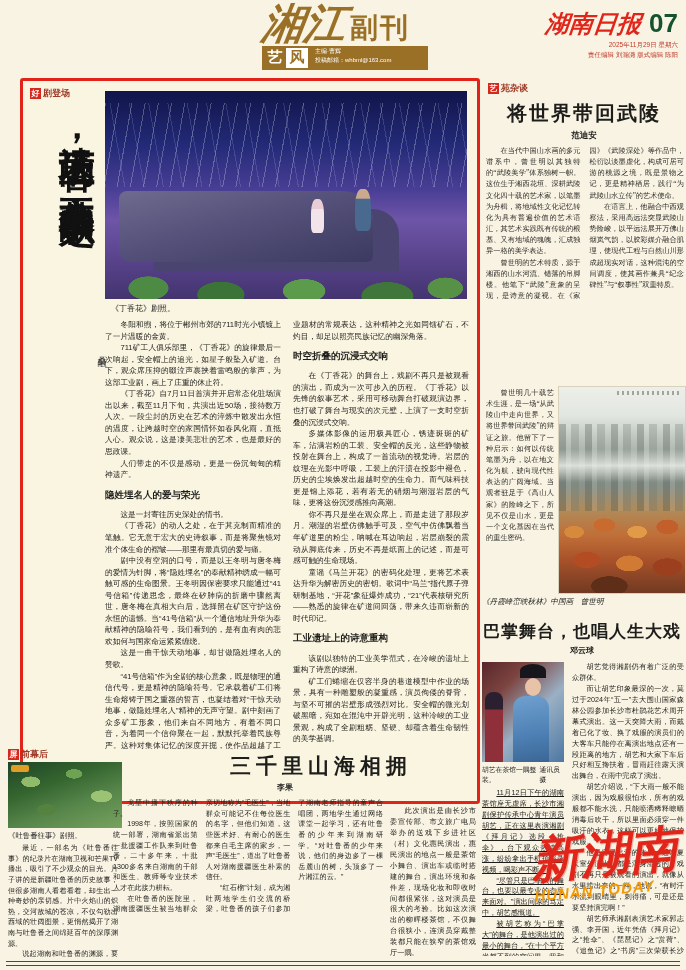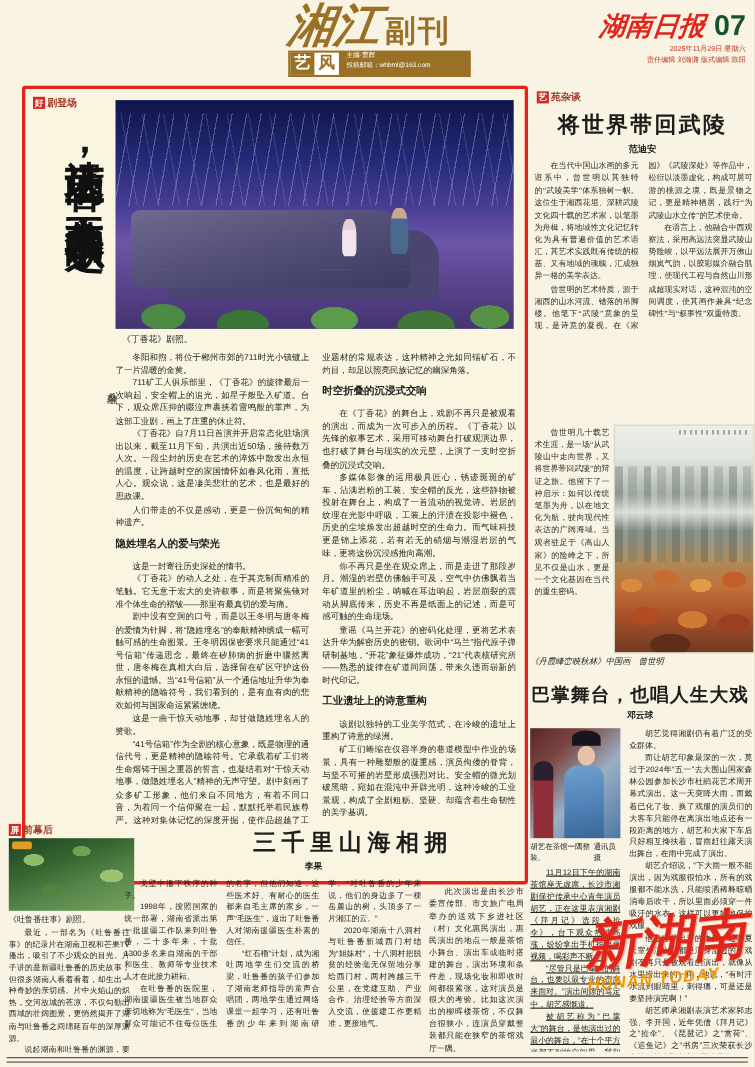--- a/index.html
+++ b/index.html
@@ -268,17 +268,16 @@
       <p>说起湖南和吐鲁番的渊源，要追溯到一百多年前。晚清的风雨飘摇中，面对边疆危机，湘阴人左宗棠力主“重新疆者所以保蒙古，保蒙古者所以卫京师”，1884年，清廷采纳其议设立新疆省，吐鲁番由此纳入国家行政体系，成为经略西域的关键支点。首任新疆巡抚刘锦棠、布政使魏光焘亦为湘籍，他们招抚流民，恢复农耕，在</p>
     </div>
 
   <div class="bottom-title">三千里山海相拥</div>
   <div class="bottom-byline">李果</div>
   <div class="bcols">
       <p>戈壁中播下秩序的种子。</p>
       <p>1998年，按照国家的统一部署，湖南省派出第一批援疆工作队来到吐鲁番，二十多年来，十批1300多名来自湖南的干部和医生、教师等专业技术人才在此接力耕耘。</p>
       <p>在吐鲁番的医院里，湖南援疆医生被当地群众亲切地称为“毛医生”，当地群众可能记不住每位医生的名字，但他们知道，这些医术好、有耐心的医生都来自毛主席的家乡，一声“毛医生”，道出了吐鲁番人对湖南援疆医生朴素的信任。</p>
       <p>“红石榴”计划，成为湘吐两地学生们交流的桥梁，吐鲁番的孩子们参加了湖南老师指导的童声合唱团，两地学生通过网络课堂一起学习，还有吐鲁番的少年来到湖南研学。“对吐鲁番的少年来说，他们的身边多了一棵岳麓山的树，头顶多了一片湘江的云。”</p>
-      <p>2020年湖南十八洞村与吐鲁番新城西门村结为“姐妹村”，十八洞村把脱贫的经验毫无保留地分享给西门村，两村跨越三千公里，在党建互助、产业合作、治理经验等方面深入交流，使援建工作更精准，更接地气。</p>
     </div>
 
   <div class="foot-rule"></div>
 </div>
 
 </body></html>

